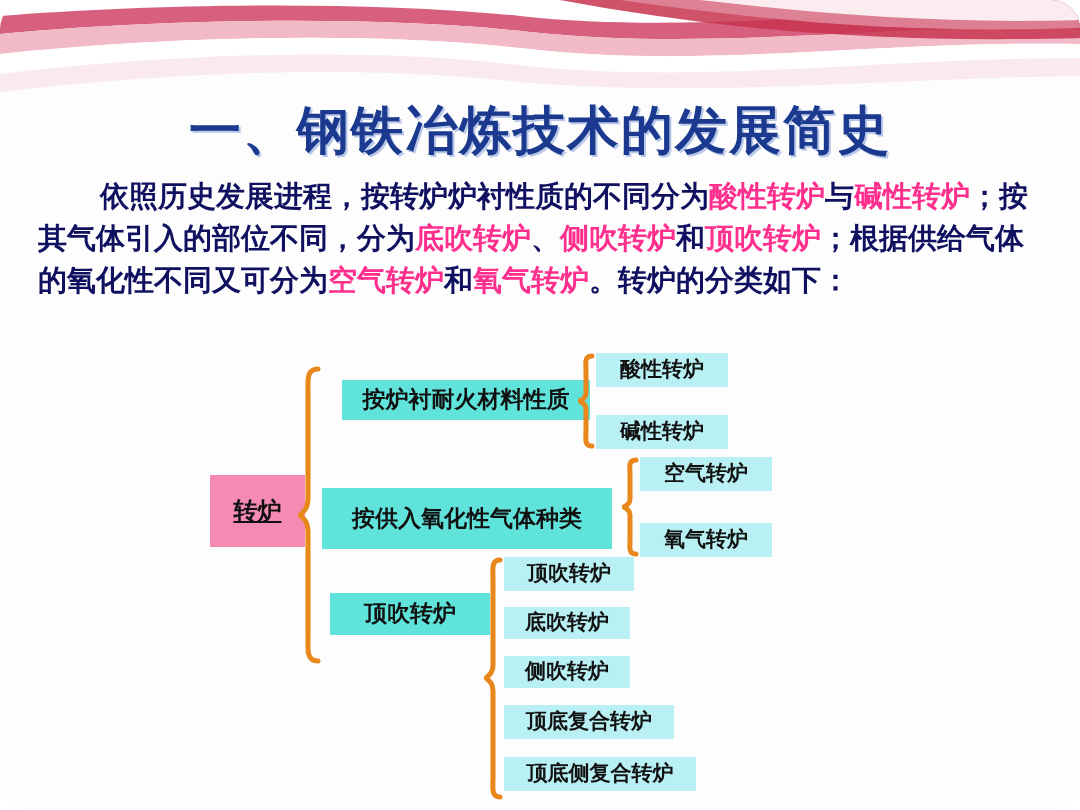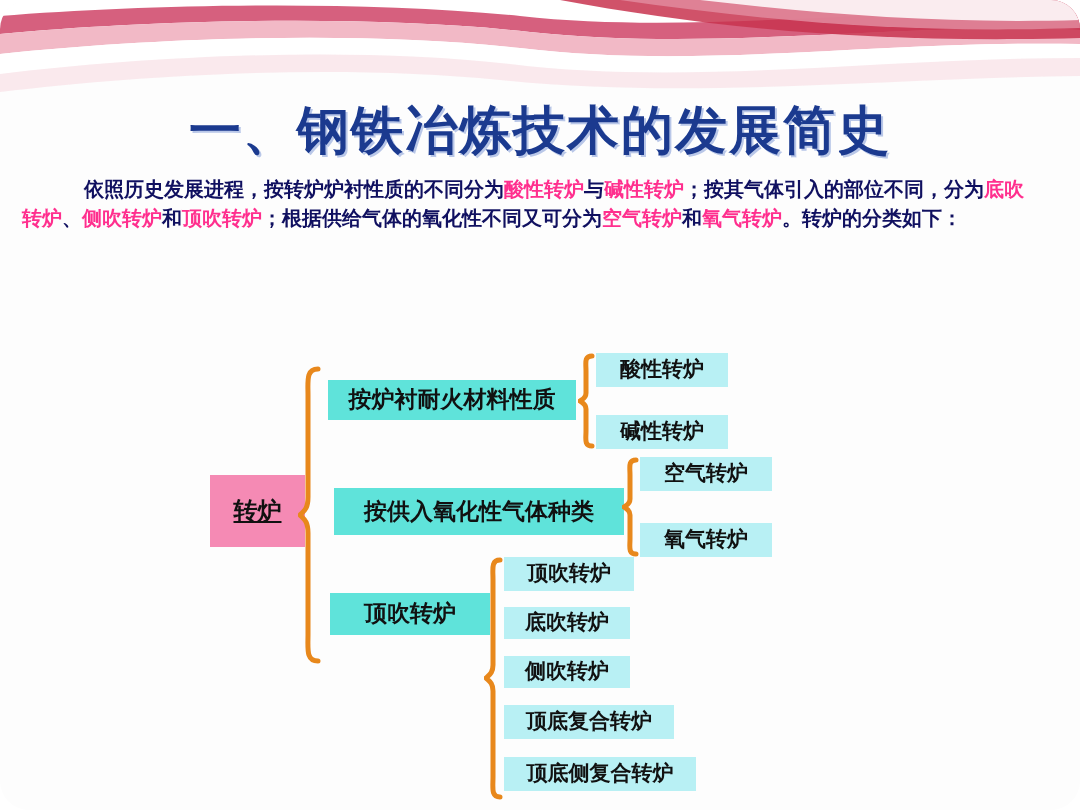--- a/index.html
+++ b/index.html
@@ -40,23 +40,23 @@
     font-family: "Liberation Serif", serif;
     font-weight: bold;
     font-size: 52px;
     letter-spacing: 2px;
     color: #1b3a8f;
     text-shadow: 2px 2px 0 #b9c7e8;
   }
   .body-text {
     position: absolute;
     top: 175px;
-    left: 22px;
+    left: 38px;
     width: 1008px;
-    font-size: 20px;
+    font-size: 29px;
     line-height: 1.45;
     color: #1c1c6e;
     text-indent: 62px;
     font-family: "Liberation Serif", serif;
     font-weight: bold;
   }
   .body-text .hl {
     color: #ff2f8e;
   }
   .body-text .plain {
@@ -130,32 +130,32 @@
   <div class="diagram">
 
     <div class="node root" style="left:210px; top:130px; width:95px; height:72px;text-decoration:underline;">转炉</div>
 
     <div class="brace" style="left:298px; top:20px; width:26px; height:300px;">
       <svg width="26" height="300" viewBox="0 0 26 300" xmlns="http://www.w3.org/2000/svg">
         <path d="M20,4 C8,4 10,16 10,30 L10,132 C10,144 6,146 2,150 C6,154 10,156 10,168 L10,270 C10,284 8,296 20,296" fill="none" stroke="#e8881c" stroke-width="5" stroke-linecap="round"></path>
       </svg>
     </div>
 
-    <div class="node mid" style="left:328px; top:35px; width:248px; height:40px;text-align:right;">按炉衬耐火材料性质</div>
+    <div class="node mid" style="left:342px; top:35px; width:248px; height:40px;text-align:right;">按炉衬耐火材料性质</div>
 
     <div class="brace" style="left:578px; top:8px; width:20px; height:96px;">
       <svg width="20" height="96" viewBox="0 0 20 96" xmlns="http://www.w3.org/2000/svg">
         <path d="M14,3 C6,3 8,10 8,18 L8,40 C8,45 5,46 2,48 C5,50 8,51 8,56 L8,78 C8,86 6,93 14,93" fill="none" stroke="#e8881c" stroke-width="5" stroke-linecap="round"></path>
       </svg>
     </div>
 
     <div class="node leaf" style="left:596px; top:8px; width:132px; height:34px;">酸性转炉</div>
     <div class="node leaf" style="left:596px; top:70px; width:132px; height:34px;">碱性转炉</div>
 
-    <div class="node mid" style="left:334px; top:143px; width:290px; height:47px;">按供入氧化性气体种类</div>
+    <div class="node mid" style="left:322px; top:143px; width:290px; height:61px;">按供入氧化性气体种类</div>
 
     <div class="brace" style="left:622px; top:112px; width:20px; height:100px;">
       <svg width="20" height="100" viewBox="0 0 20 100" xmlns="http://www.w3.org/2000/svg">
         <path d="M14,3 C6,3 8,10 8,18 L8,42 C8,47 5,48 2,50 C5,52 8,53 8,58 L8,82 C8,90 6,97 14,97" fill="none" stroke="#e8881c" stroke-width="5" stroke-linecap="round"></path>
       </svg>
     </div>
 
     <div class="node leaf" style="left:640px; top:112px; width:132px; height:34px;">空气转炉</div>
     <div class="node leaf" style="left:640px; top:178px; width:132px; height:34px;">氧气转炉</div>
 

